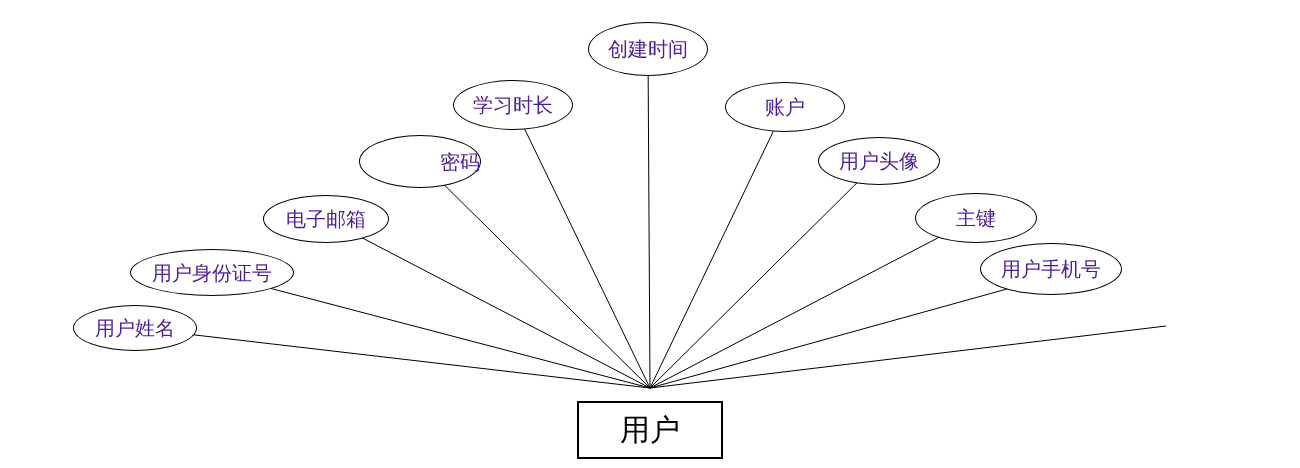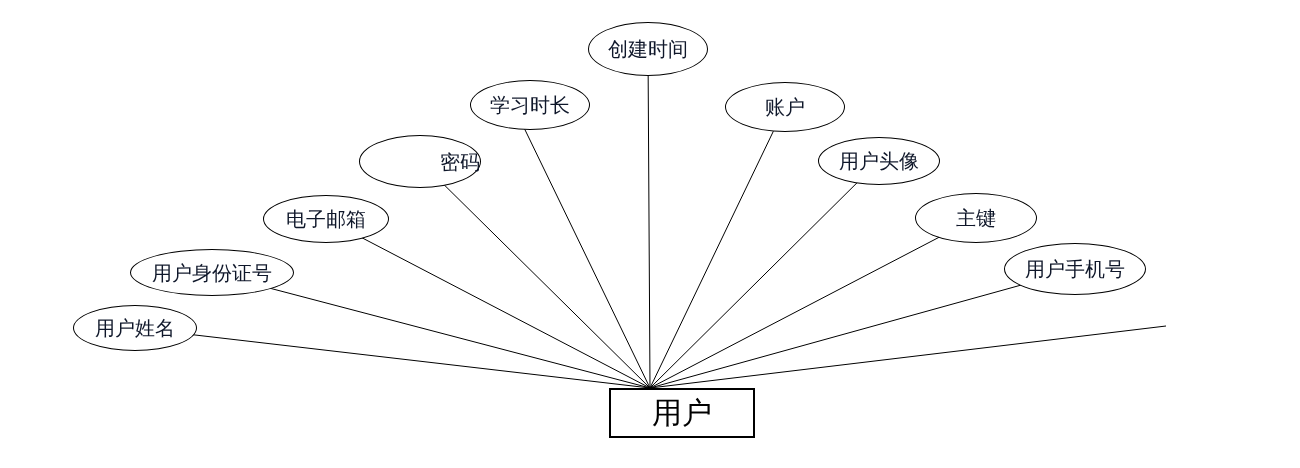--- a/index.html
+++ b/index.html
@@ -31,51 +31,50 @@
     background: #ffffff;
     border: 1.5px solid #000000;
     border-radius: 50%;
     display: flex;
     align-items: center;
     justify-content: center;
     box-sizing: border-box;
   }
   .node-label {
     font-size: 20px;
-    color: #0f172a;
+    color: #4c1d95;
     white-space: nowrap;
     line-height: 1;
   }
   
   .n-user-name      { left:  73px; top: 305px; width: 124px; height: 46px; justify-content: center; }
   .n-user-id-number { left: 130px; top: 249px; width: 164px; height: 47px; text-align: center; }
   .n-email          { left: 263px; top: 195px; width: 126px; height: 48px; text-align: right; }
   .n-password       { left: 359px; top: 135px; width: 122px; height: 53px; justify-content: flex-end; }
-  .n-study-duration { left: 470px; top:  80px; width: 120px; height: 50px; align-items: center; }
+  .n-study-duration { left: 453px; top:  80px; width: 120px; height: 50px; align-items: center; }
   .n-creation-time  { left: 588px; top:  22px; width: 120px; height: 54px; }
   .n-account        { left: 725px; top:  82px; width: 120px; height: 50px; }
   .n-user-avatar    { left: 818px; top: 137px; width: 122px; height: 48px; }
   .n-primary-key    { left: 915px; top: 193px; width: 122px; height: 50px; justify-content: center; }
-  .n-user-phone     { left:1004px; top: 243px; width: 142px; height: 52px; align-items: center; }
+  .n-user-phone     { left:980px; top: 243px; width: 142px; height: 52px; align-items: center; }
   .n-gender         { left:1104px; top: 303px; width: 124px; height: 46px; }
 
   .entity {
     position: absolute;
     z-index: 2;
     left: 577px;
-    top: 388px;
+    top: 401px;
     width: 146px;
-    height: 50px;
+    height: 58px;
     background: #ffffff;
     border: 2px solid #000000;
     box-sizing: border-box;
     display: flex;
     align-items: center;
     justify-content: center;
-    margin-left: 32px;
   }
   .entity-label {
     font-size: 30px;
     color: #000000;
     white-space: nowrap;
     line-height: 1;
   }
 </style>
 </head>
 <body>

